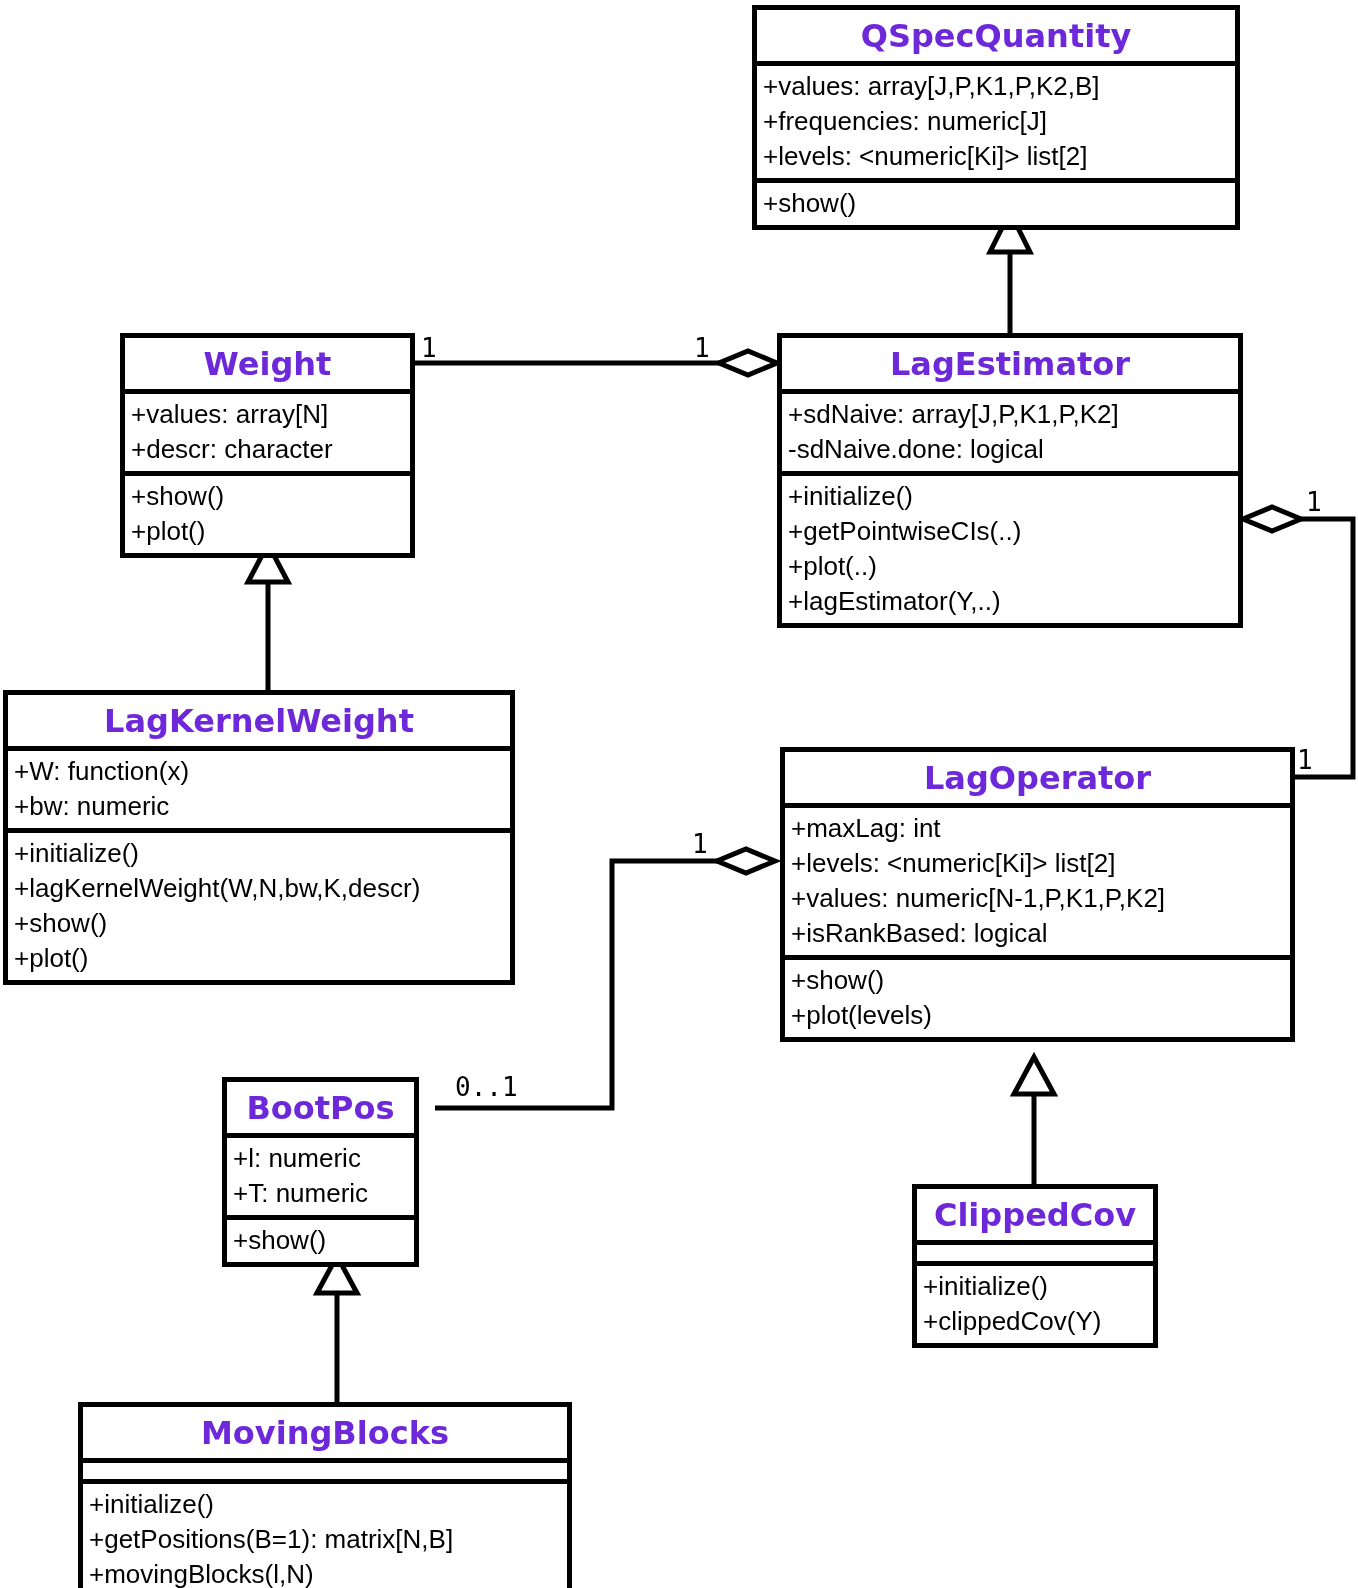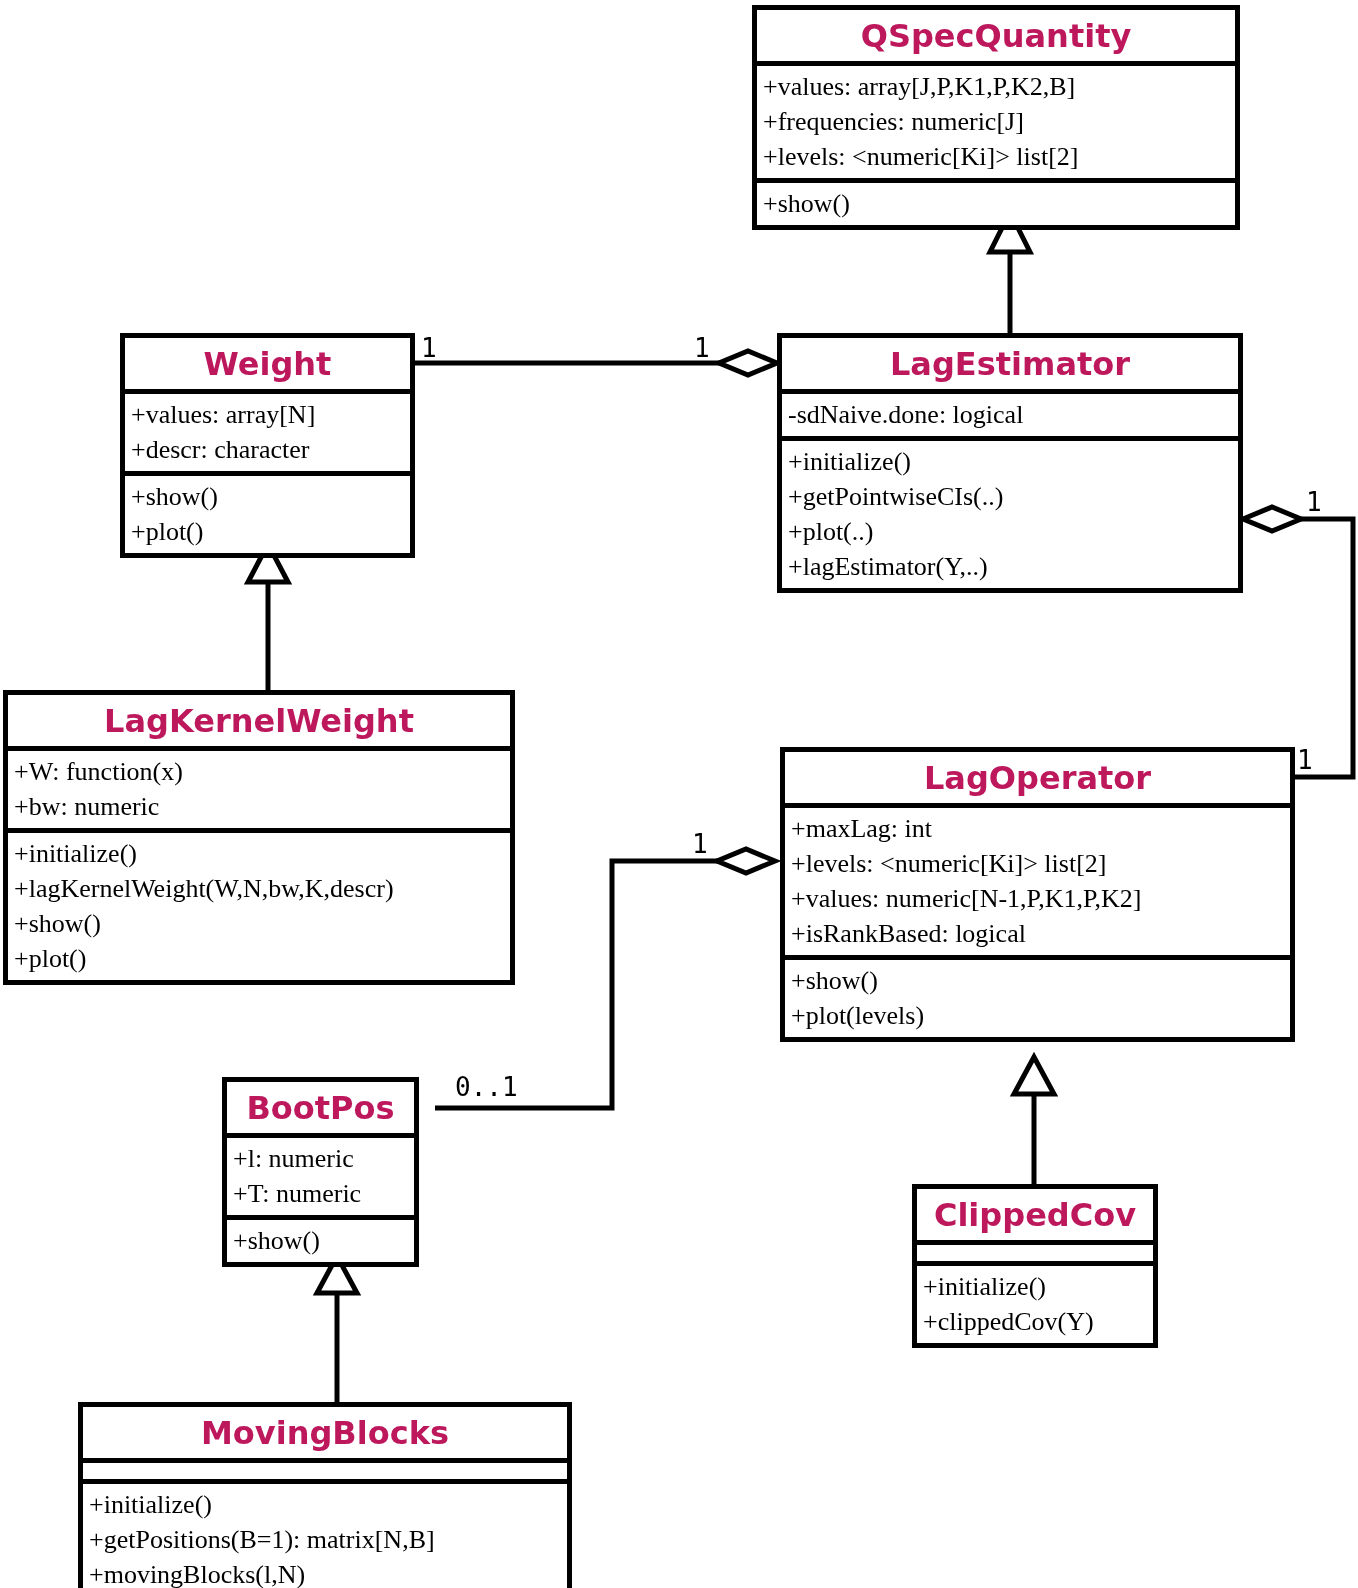--- a/index.html
+++ b/index.html
@@ -27,31 +27,31 @@
     box-sizing: border-box;
     background: #ffffff;
     border: 5px solid #000000;
   }
   .uml-title {
     font-family: "DejaVu Sans", "Liberation Sans", sans-serif;
     font-weight: bold;
     font-size: 32px;
     line-height: 40px;
     text-align: center;
-    color: #be185d;
+    color: #6d28d9;
     padding: 6px 4px 5px 4px;
     white-space: nowrap;
   }
   .uml-section {
     border-top: 5px solid #000000;
     padding: 3px 6px 4px 6px;
     min-height: 9px;
   }
   .uml-row {
-    font-family: Liberation Serif, serif;
+    font-family: Liberation Sans, sans-serif;
     font-size: 26px;
     line-height: 35px;
     color: #000000;
     white-space: pre;
   }
   .mult-label {
     position: absolute;
     font-family: "DejaVu Sans Mono", "Liberation Mono", monospace;
     font-size: 26px;
     line-height: 30px;
@@ -132,20 +132,21 @@
       </div>
     <div class="uml-section">
         <div class="uml-row">+show()</div>
         <div class="uml-row">+plot()</div>
       </div>
   </div>
 
   <div class="uml-class" style="left:777px; top:333px; width:466px;">
     <div class="uml-title">LagEstimator</div>
     <div class="uml-section">
+        <div class="uml-row">+sdNaive: array[J,P,K1,P,K2]</div>
         <div class="uml-row">-sdNaive.done: logical</div>
       </div>
     <div class="uml-section">
         <div class="uml-row">+initialize()</div>
         <div class="uml-row">+getPointwiseCIs(..)</div>
         <div class="uml-row">+plot(..)</div>
         <div class="uml-row">+lagEstimator(Y,..)</div>
       </div>
   </div>
 

